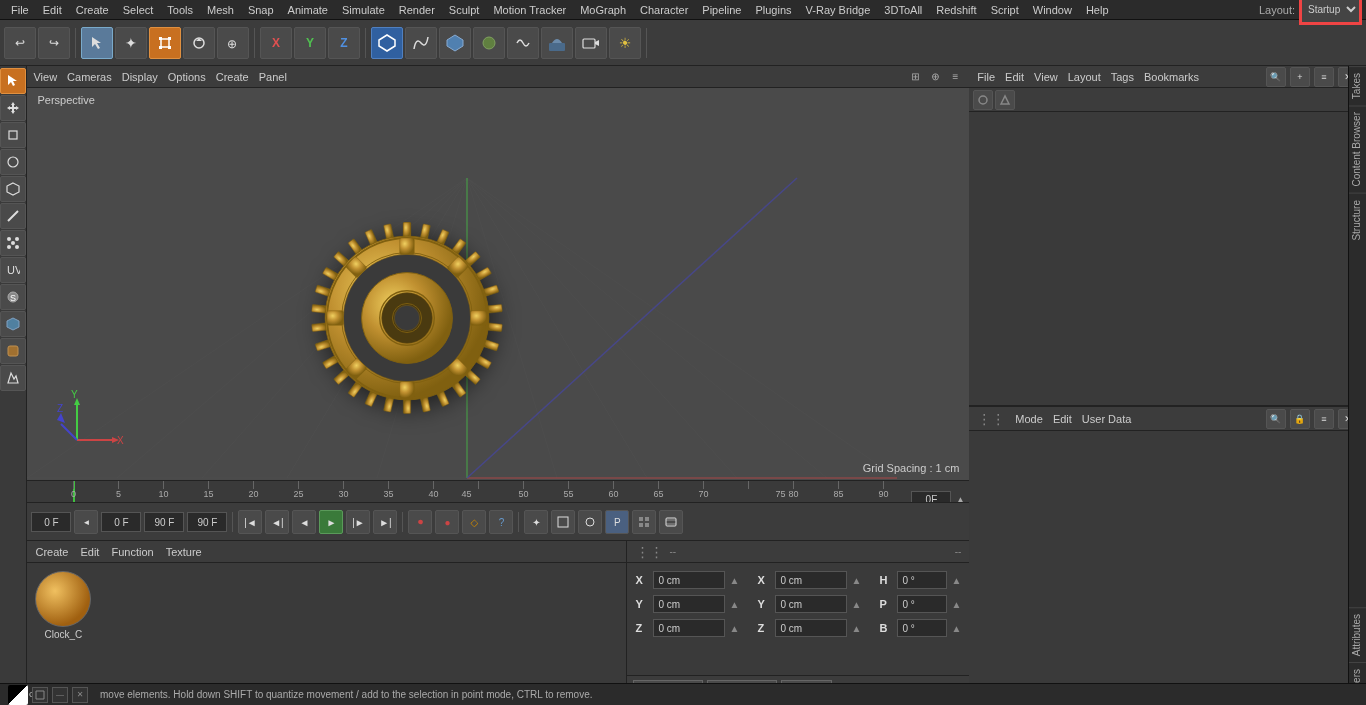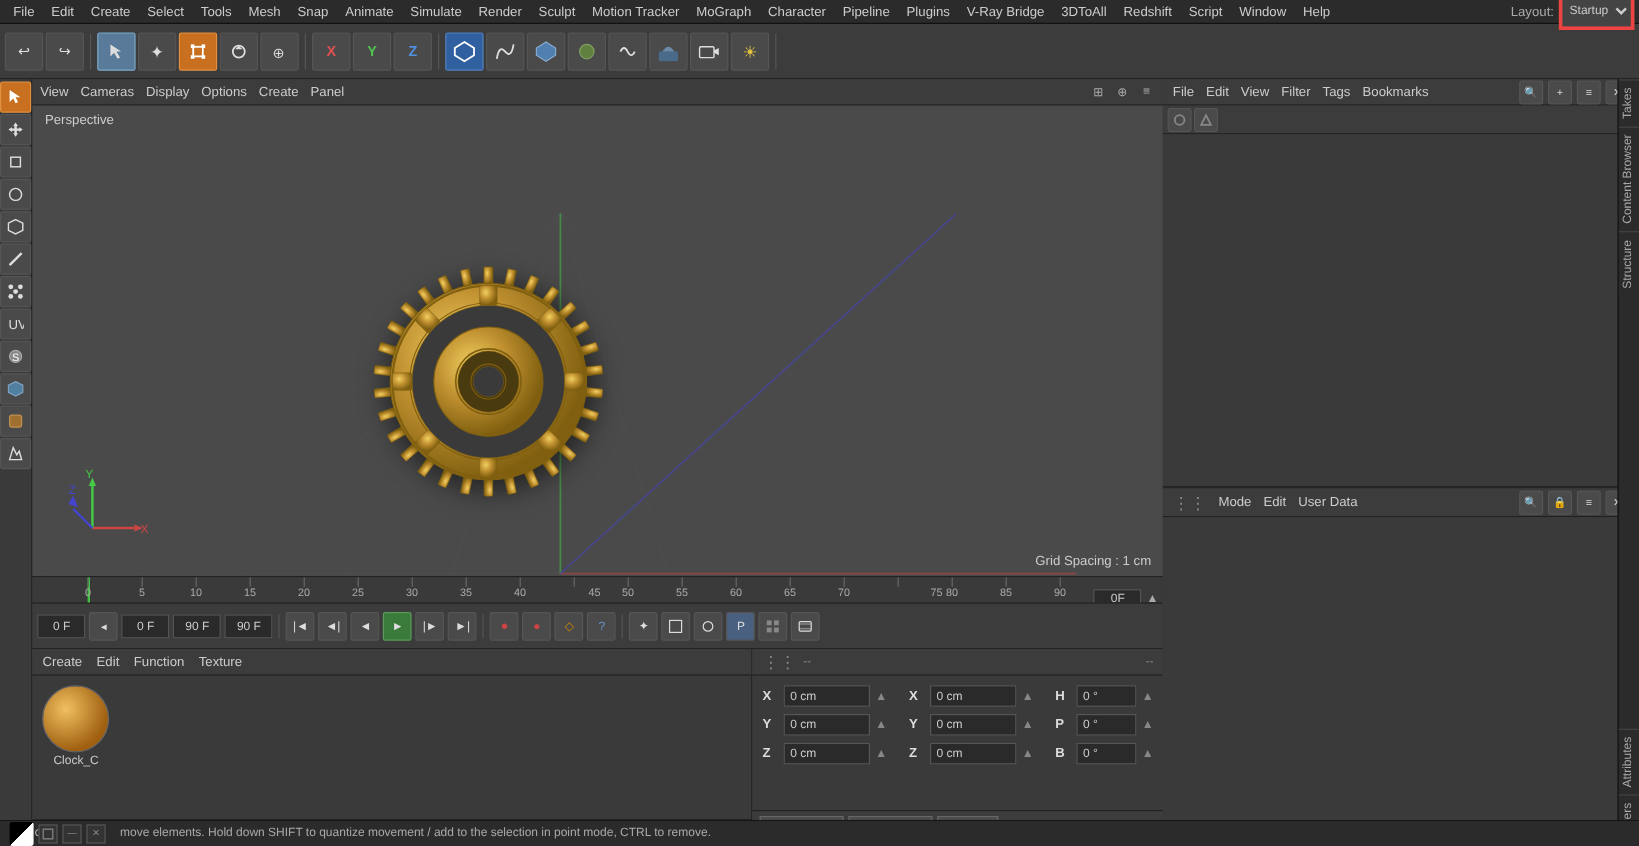--- a/index.html
+++ b/index.html
@@ -903,21 +903,21 @@
         <div class="ruler-label" style="left:226px;">20</div>
         <div class="ruler-mark" style="left:271px;"></div>
         <div class="ruler-label" style="left:271px;">25</div>
         <div class="ruler-mark" style="left:316px;"></div>
         <div class="ruler-label" style="left:316px;">30</div>
         <div class="ruler-mark" style="left:361px;"></div>
         <div class="ruler-label" style="left:361px;">35</div>
         <div class="ruler-mark" style="left:406px;"></div>
         <div class="ruler-label" style="left:406px;">40</div>
         <div class="ruler-mark" style="left:451px;"></div>
-        <div class="ruler-label" style="left:468px;">45</div>
+        <div class="ruler-label" style="left:439px;">45</div>
         <div class="ruler-mark" style="left:496px;"></div>
         <div class="ruler-label" style="left:496px;">50</div>
         <div class="ruler-mark" style="left:541px;"></div>
         <div class="ruler-label" style="left:541px;">55</div>
         <div class="ruler-mark" style="left:586px;"></div>
         <div class="ruler-label" style="left:586px;">60</div>
         <div class="ruler-mark" style="left:631px;"></div>
         <div class="ruler-label" style="left:631px;">65</div>
         <div class="ruler-mark" style="left:676px;"></div>
         <div class="ruler-label" style="left:676px;">70</div>
@@ -1088,21 +1088,21 @@
   </div>
 
   <div id="right-section">
 
     <div id="object-manager">
 
       <div id="right-header">
         <span class="right-menu">File</span>
         <span class="right-menu">Edit</span>
         <span class="right-menu">View</span>
-        <span class="right-menu">Filter</span>
+        <span class="right-menu">Layout</span>
         <span class="right-menu">Tags</span>
         <span class="right-menu">Bookmarks</span>
 
         <div style="margin-left:auto;display:flex;gap:4px;align-items:center;">
           <div class="right-tool-btn">🔍</div>
           <div class="right-tool-btn">+</div>
           <div class="right-tool-btn">≡</div>
           <div class="right-tool-btn">✕</div>
         </div>
       </div>

